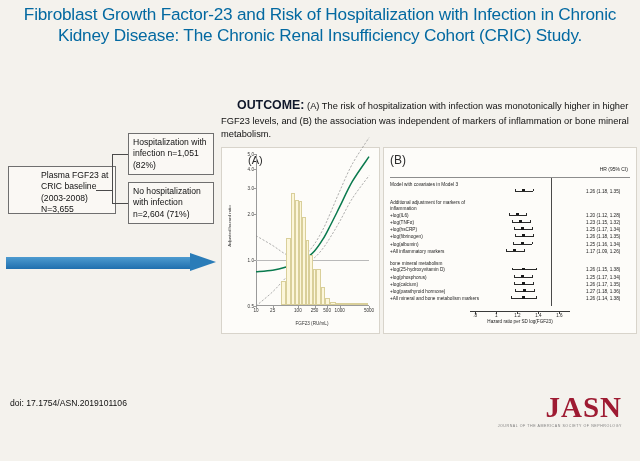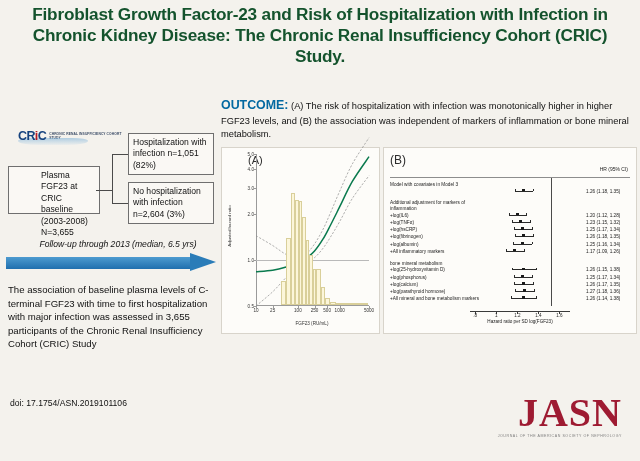--- a/index.html
+++ b/index.html
@@ -9,22 +9,22 @@
     font-family:"Liberation Sans",sans-serif;
     color:#1a1a1a;
     position:relative;
   }
   .poster{position:absolute;inset:0;background:#f4f2ed;}
 
   
   .title{
     position:absolute;left:8px;top:4px;width:624px;
     text-align:center;
-    color:#14532d;
-    font-weight:bold;
+    color:#0369a1;
+    font-weight:normal;
     font-size:17.2px;
     line-height:1.22;
     letter-spacing:-0.2px;
   }
 
   
   .methods-head{
     position:absolute;left:52px;top:98px;width:120px;text-align:center;
     color:#c00000;font-weight:bold;font-size:15px;letter-spacing:.3px;
   }
@@ -46,21 +46,21 @@
     position:absolute;left:0;top:12px;width:70px;height:7px;
     background:linear-gradient(180deg,rgba(120,175,215,.55),rgba(190,215,235,.15));
     border-radius:40% 40% 50% 50%/70% 70% 100% 100%;
   }
 
   .mbox{
     position:absolute;border:1px solid #6f6f6f;background:#faf8f4;
     font-size:8.6px;line-height:1.33;padding:3px 4px;box-sizing:border-box;
     color:#111;
   }
-  #box-exposure{left:8px;top:166px;width:92px;height:48px;padding-left:32px;}
+  #box-exposure{left:8px;top:166px;width:108px;height:48px;padding-left:32px;}
   #box-hosp{left:128px;top:133px;width:86px;height:42px;}
   #box-nohosp{left:128px;top:182px;width:86px;height:42px;}
 
   .conn{position:absolute;background:#4a4a4a;}
 
   .followup{
     position:absolute;left:16px;top:239px;width:204px;
     font-size:8.6px;font-style:italic;color:#111;text-align:center;
   }
   .arrow-wrap{position:absolute;left:6px;top:253px;width:212px;height:19px;}
@@ -77,21 +77,21 @@
   .left-para{
     position:absolute;left:8px;top:283px;width:208px;
     font-size:9.6px;line-height:1.42;color:#111;
   }
 
   
   .outcome{
     position:absolute;left:221px;top:97px;width:414px;
     font-size:9.3px;line-height:1.42;color:#111;
   }
-  .outcome .kw{color:#0369a1;font-weight:bold;font-size:12.4px;}
+  .outcome .kw{color:#0f172a;font-weight:bold;font-size:12.4px;margin-left:16px;}
 
   
   .panel{
     position:absolute;background:#fdfcf9;border:1px solid #d8d4cb;
   }
   #panelA{left:221px;top:147px;width:157px;height:185px;}
   #panelB{left:383px;top:147px;width:252px;height:185px;}
 
   .panel-tag{
     position:absolute;font-size:11px;color:#2c2c2c;font-family:"Liberation Sans",sans-serif;
@@ -162,58 +162,51 @@
   .conclusion .kw{color:#c00000;font-weight:bold;font-size:13.6px;}
 
   
   .doi{
     position:absolute;left:10px;top:398px;font-size:8.6px;color:#111;
   }
   .jasn{
     position:absolute;right:18px;top:394px;text-align:right;
   }
   .jasn-word{
-    font-size:40px;font-weight:bold;color:#9e1b32;letter-spacing:1px;
+    font-size:29px;font-weight:bold;color:#9e1b32;letter-spacing:1px;
     line-height:0.95;font-family:"Liberation Serif",serif;
   }
   .jasn-sub{
     font-size:3.6px;color:#7d7d7d;letter-spacing:.55px;margin-top:2px;
     text-transform:uppercase;
   }
 </style>
 </head>
 <body>
 
 <div class="poster">
 
   <div class="title">Fibroblast Growth Factor-23 and Risk of Hospitalization with Infection in Chronic Kidney Disease: The Chronic Renal Insufficiency Cohort (CRIC) Study.</div>
 
 
-  <div class="cric-logo">
-    <div class="cric-wave"></div>
-    <div class="cric-mark">CR<span class="dot">i</span>C</div>
-    <div class="cric-sub">Chronic Renal Insufficiency Cohort Study</div>
-  </div>
 
   <div class="mbox" id="box-exposure">Plasma FGF23 at CRIC baseline (2003-2008) N=3,655</div>
   <div class="mbox" id="box-hosp">Hospitalization with infection n=1,051 (82%)</div>
-  <div class="mbox" id="box-nohosp">No hospitalization with infection n=2,604 (3%)</div>
+  <div class="mbox" id="box-nohosp">No hospitalization with infection n=2,604 (71%)</div>
 
   <div class="conn" style="left:96px;top:190px;width:16px;height:1px;"></div>
   <div class="conn" style="left:112px;top:154px;width:1px;height:49px;"></div>
   <div class="conn" style="left:112px;top:154px;width:16px;height:1px;"></div>
   <div class="conn" style="left:112px;top:203px;width:16px;height:1px;"></div>
 
-  <div class="followup">Follow-up through 2013 (median, 6.5 yrs)</div>
   <div class="arrow-wrap">
     <div class="arrow-body"></div>
     <div class="arrow-head"></div>
   </div>
 
-  <div class="left-para">The association of baseline plasma levels of C-terminal FGF23 with time to first hospitalization with major infection was assessed in 3,655 participants of the Chronic Renal Insufficiency Cohort (CRIC) Study</div>
 
   <div class="outcome">
     <span class="kw">OUTCOME:</span>
     <span>(A) The risk of hospitalization with infection was monotonically higher in higher FGF23 levels, and (B) the association was independent of markers of inflammation or bone mineral metabolism.</span>
   </div>
 
   <div class="panel" id="panelA">
     <div class="panel-tag" id="tagA">(A)</div>
     <div class="ylabA">Adjusted hazard ratio</div>
     <div class="xlabA">FGF23 (RU/mL)</div>

